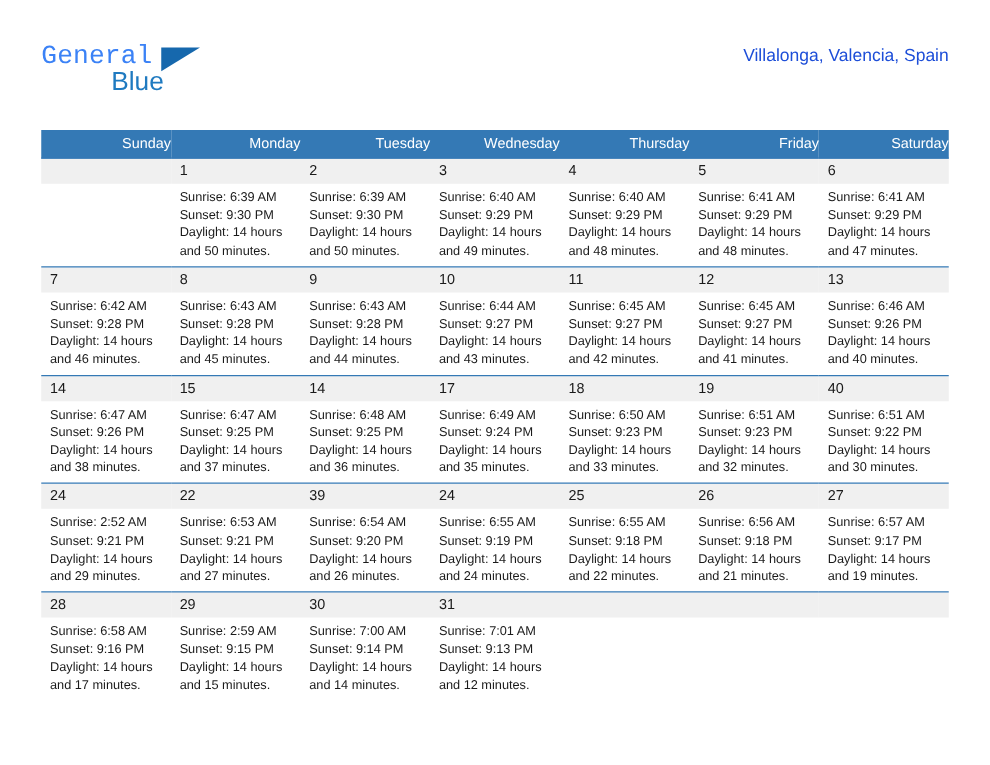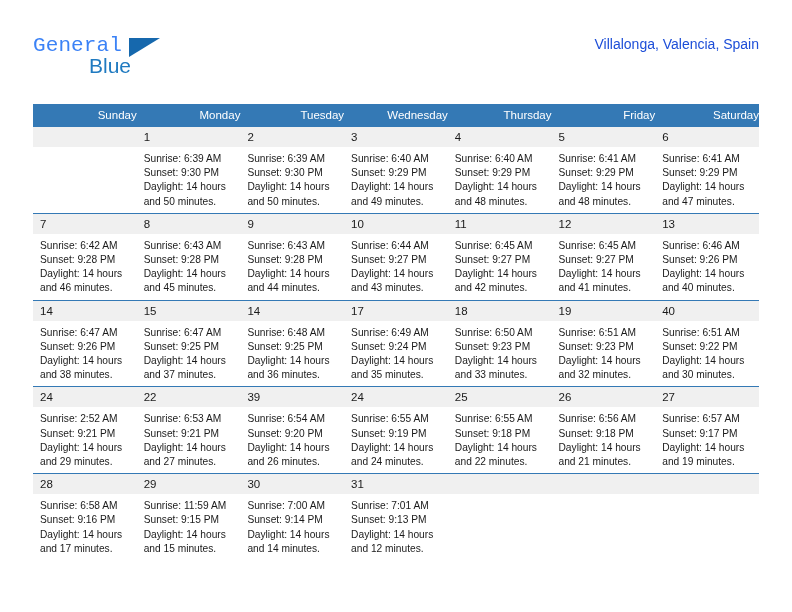--- a/index.html
+++ b/index.html
@@ -437,21 +437,21 @@
             <div class="details">
               <div>Sunrise: 6:58 AM</div>
               <div>Sunset: 9:16 PM</div>
               <div>Daylight: 14 hours</div>
               <div>and 17 minutes.</div>
             </div>
           </td>
           <td>
             <div class="daynum">29</div>
             <div class="details">
-              <div>Sunrise: 11:59 AM</div>
+              <div>Sunrise: 2:59 AM</div>
               <div>Sunset: 9:15 PM</div>
               <div>Daylight: 14 hours</div>
               <div>and 15 minutes.</div>
             </div>
           </td>
           <td>
             <div class="daynum">30</div>
             <div class="details">
               <div>Sunrise: 7:00 AM</div>
               <div>Sunset: 9:14 PM</div>

